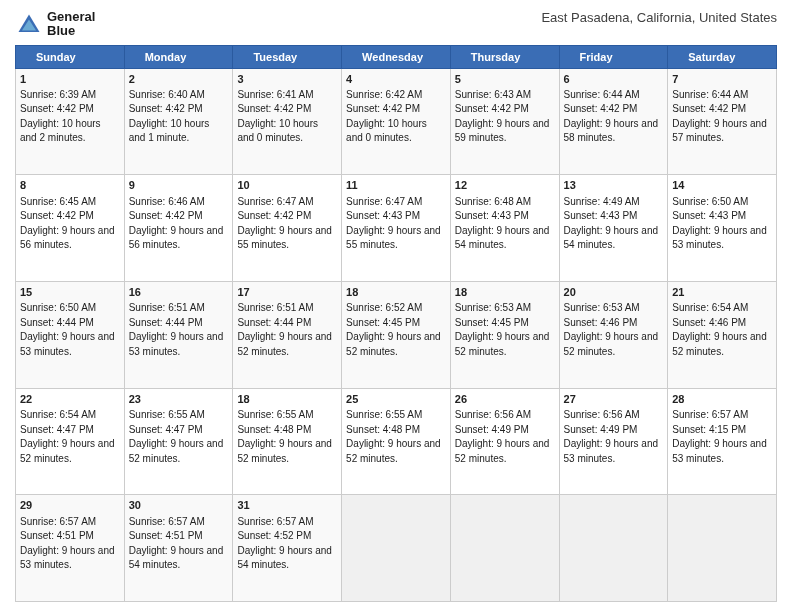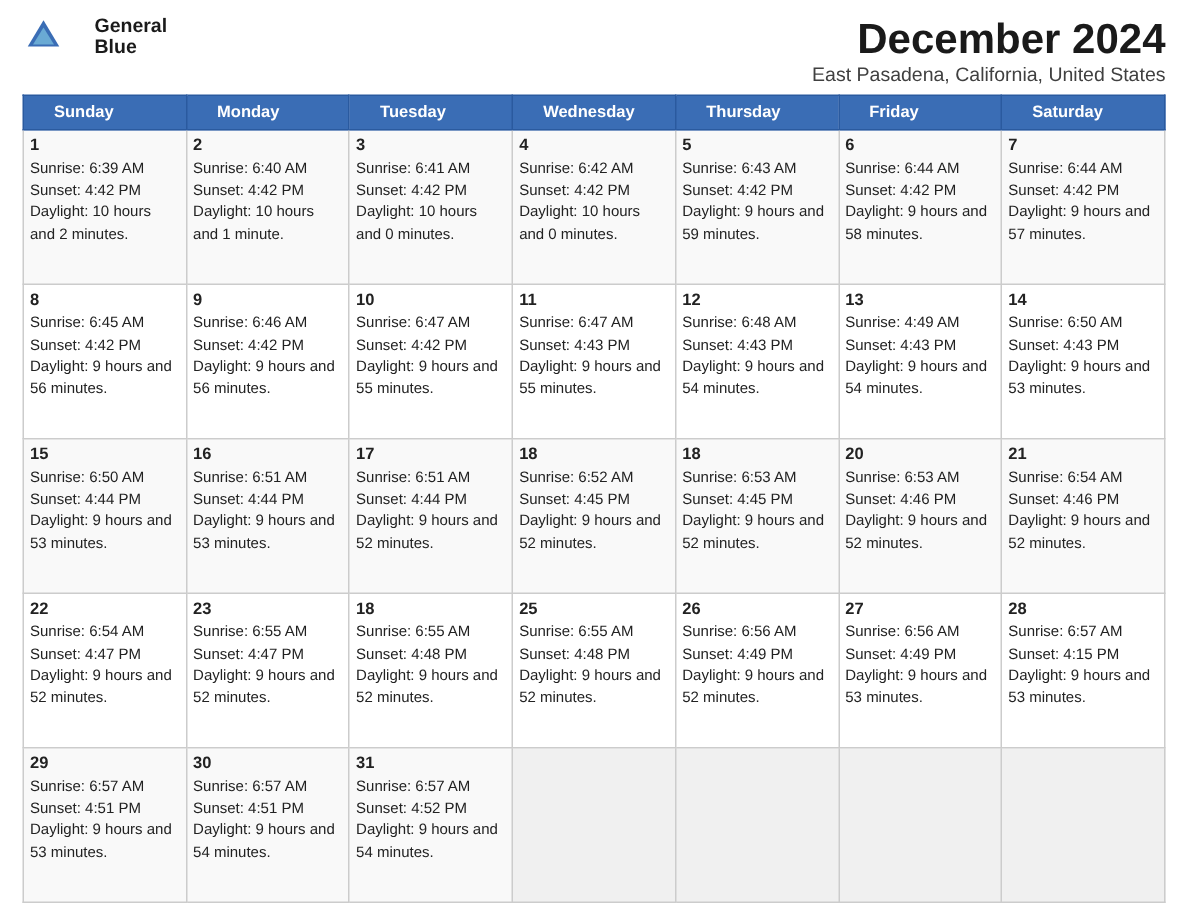--- a/index.html
+++ b/index.html
@@ -18,22 +18,22 @@
       flex-direction: column;
     }
     .header {
       display: flex;
       justify-content: space-between;
       align-items: flex-start;
       margin-bottom: 6px;
     }
     .logo {
       display: flex;
-      align-items: flex-start;
-      gap: 20px;
+      align-items: flex-end;
+      gap: 4px;
     }
     .logo-text {
       display: flex;
       flex-direction: column;
       font-size: 13px;
       font-weight: bold;
       color: #1a1a1a;
       line-height: 1.1;
     }
     .logo-icon {
@@ -107,21 +107,20 @@
       <svg class="logo-icon" viewBox="0 0 40 40">
         <polygon points="20,5 35,30 5,30" fill="#3a6db5"></polygon>
         <polygon points="20,12 30,28 10,28" fill="#6aaad4"></polygon>
       </svg>
       <div class="logo-text">
         <span>General</span>
         <span>Blue</span>
       </div>
     </div>
     <div class="title-area">
-      <div class="main-title">December 2024</div>
       <div class="subtitle">East Pasadena, California, United States</div>
     </div>
   </div>
 
   <table class="calendar-table">
     <thead>
       <tr>
 
       <th>Sunday</th>
           <th>Monday</th>

